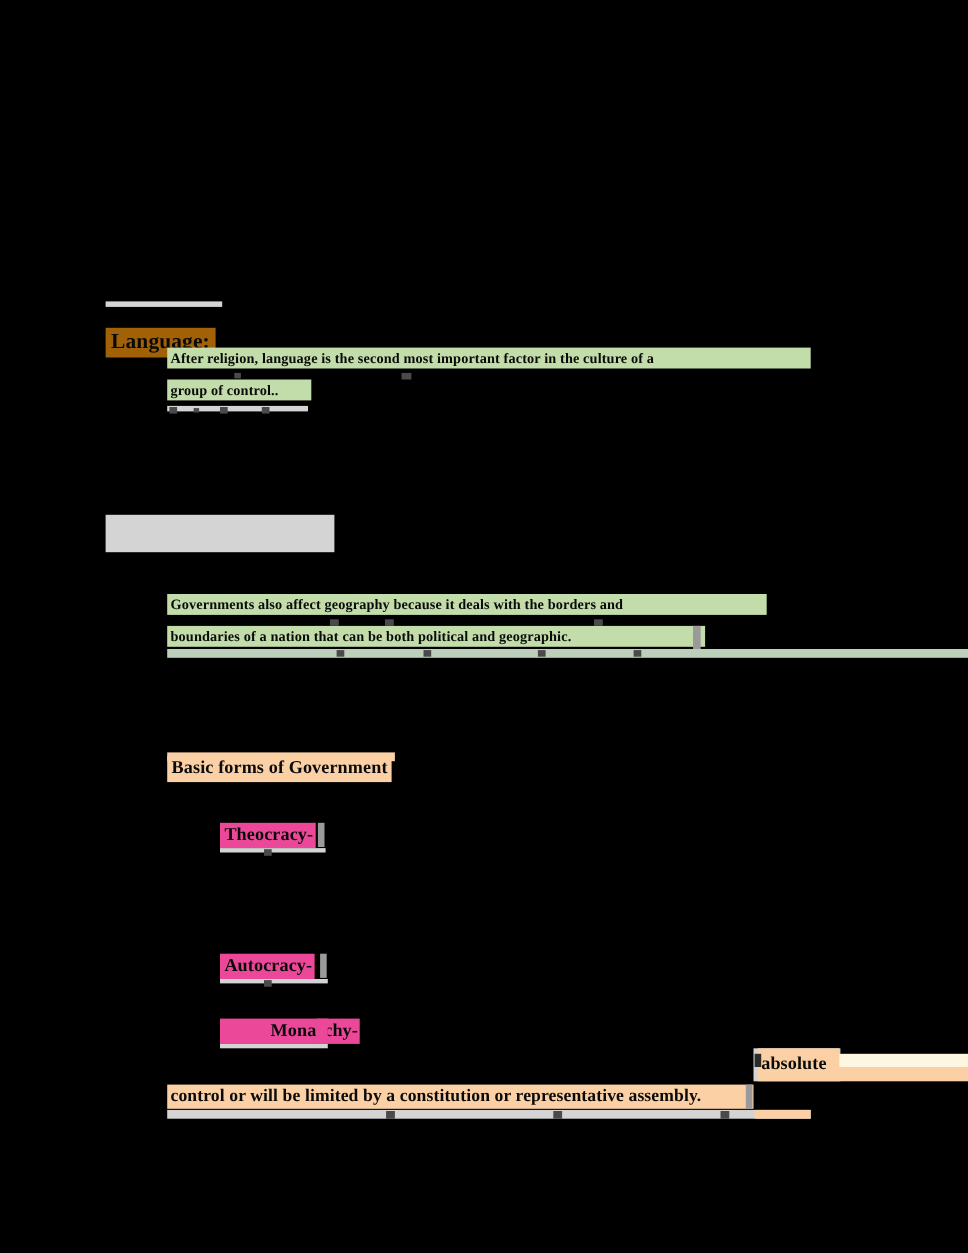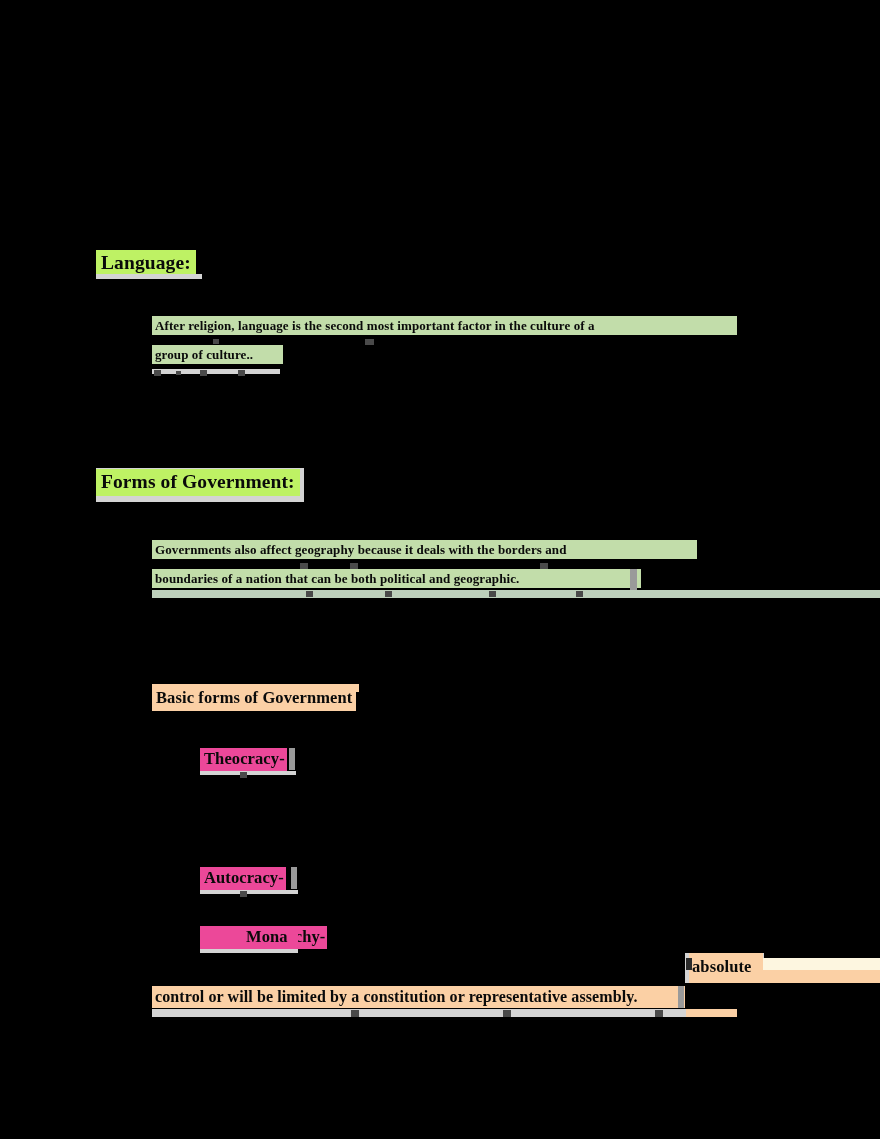--- a/index.html
+++ b/index.html
@@ -25,21 +25,21 @@
   .run {
     position: absolute;
     white-space: pre;
     font-weight: bold;
     color: #0a0a0a;
     line-height: 1.0;
     letter-spacing: 0.1px;
   }
 
   
-  .hl-pink   { background: #bef264; }
+  .hl-pink   { background: #a16207; margin-top: 48px; }
   .hl-green  { background: #c2ddaa; }
   .hl-peach  { background: #fbd0a5; }
   .hl-yellow { background: #ec4899; }
   .hl-cream  { background: #fdf6e0; }
   .hl-graygreen { background: #bdd0bb; }
   .hl-lightgray { background: #d4d4d4; }
 
   .italic { }
 
   
@@ -70,32 +70,31 @@
 </style>
 </head>
 <body>
 
 <div class="page">
 
   <div class="run heading hl-pink" style="left:96px; top:250px;">Language:</div>
   <div class="strip hl-lightgray" style="left:96px; top:274px; width:106px; height:5px;"></div>
 
   <div class="run body-text hl-green" style="left:152px; top:316px; min-width:580px;">After religion, language is the second most important factor in the culture of a</div>
-  <div class="run body-text hl-green" style="left:152px; top:345px; min-width:126px;">group of culture..</div>
+  <div class="run body-text hl-green" style="left:152px; top:345px; min-width:126px;">group of control..</div>
 
   <div class="strip hl-lightgray" style="left:152px; top:369px; width:128px; height:5px;"></div>
   <div class="tick" style="left:154px; top:370px; width:7px; height:6px;"></div>
   <div class="tick" style="left:176px; top:371px; width:5px; height:4px;"></div>
   <div class="tick" style="left:200px; top:370px; width:7px; height:6px;"></div>
   <div class="tick" style="left:238px; top:370px; width:7px; height:6px;"></div>
   <div class="tick" style="left:213px; top:339px; width:6px; height:5px;"></div>
   <div class="tick" style="left:365px; top:339px; width:9px; height:6px;"></div>
 
   <div class="strip hl-lightgray" style="left:96px; top:468px; width:208px; height:34px;"></div>
-  <div class="run heading hl-pink" style="left:96px; top:469px;">Forms of Government:</div>
 
   <div class="run body-text hl-green" style="left:152px; top:540px; min-width:540px;">Governments also affect geography because it deals with the borders and</div>
   <div class="run body-text hl-green" style="left:152px; top:569px; min-width:484px;">boundaries of a nation that can be both political and geographic.</div>
   <div class="caret" style="left:630px; top:569px; width:7px; height:21px;"></div>
 
   <div class="strip hl-graygreen" style="left:152px; top:590px; width:728px; height:8px;"></div>
   <div class="tick" style="left:300px; top:563px; width:8px; height:6px;"></div>
   <div class="tick" style="left:350px; top:563px; width:8px; height:6px;"></div>
   <div class="tick" style="left:540px; top:563px; width:8px; height:6px;"></div>
   <div class="tick" style="left:306px; top:591px; width:7px; height:6px;"></div>

